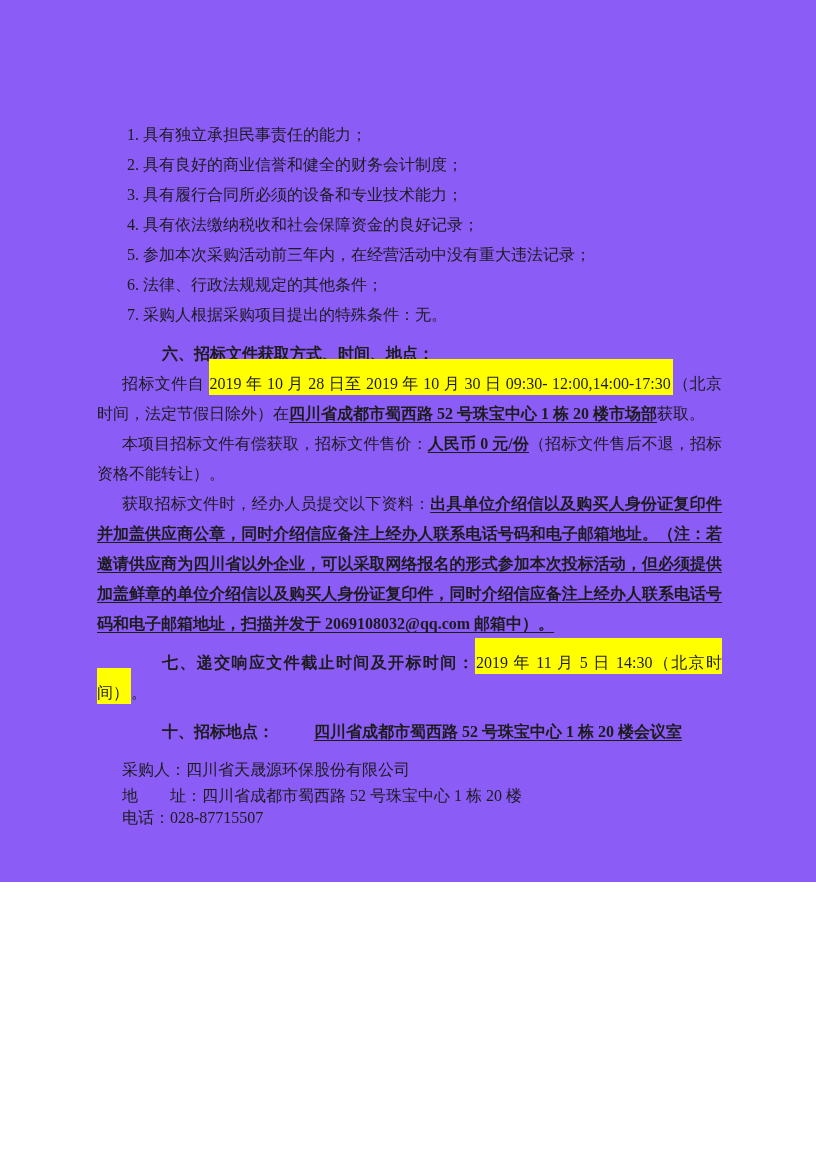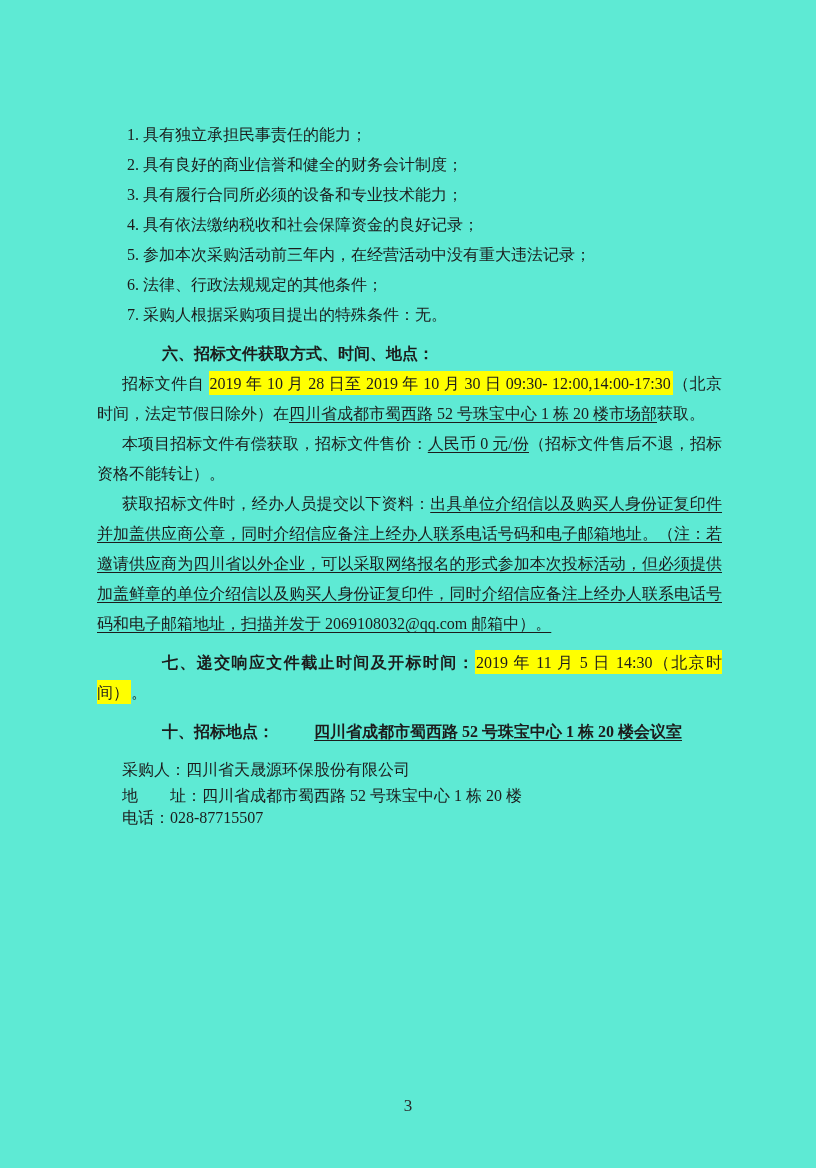--- a/index.html
+++ b/index.html
@@ -3,22 +3,22 @@
 <meta charset="utf-8">
 <style>
   html, body {
     margin: 0;
     padding: 0;
     background: #ffffff;
   }
   .page {
     position: relative;
     width: 816px;
-    height: 1168px;
-    background: #5eead4;
+    height: 882px;
+    background: #8b5cf6;
     overflow: hidden;
     font-family: "Liberation Serif", "DejaVu Serif", serif;
     color: #1c1c1c;
   }
   .content {
     position: absolute;
     left: 97px;
     top: 120px;
     width: 625px;
     font-size: 16px;
@@ -32,26 +32,27 @@
   }
   .para {
     text-indent: 25px;
   }
   .headline {
     margin-top: 9px;
   }
   .b { font-weight: bold; margin-left: 40px; }
   .hl {
     background: #ffff00;
-    padding: 4px 2px 3px 1px;
+    padding: 16px 2px 3px 1px;
   }
   .ul {
     text-decoration: underline;
     text-underline-offset: 3px;
     text-decoration-thickness: 1px;
+    font-weight: bold;
   }
   .contact {
     text-indent: 25px;
     line-height: 22px;
     text-align: left;
   }
   .contact-first {
     line-height: 30px;
     margin-top: 8px;
   }

